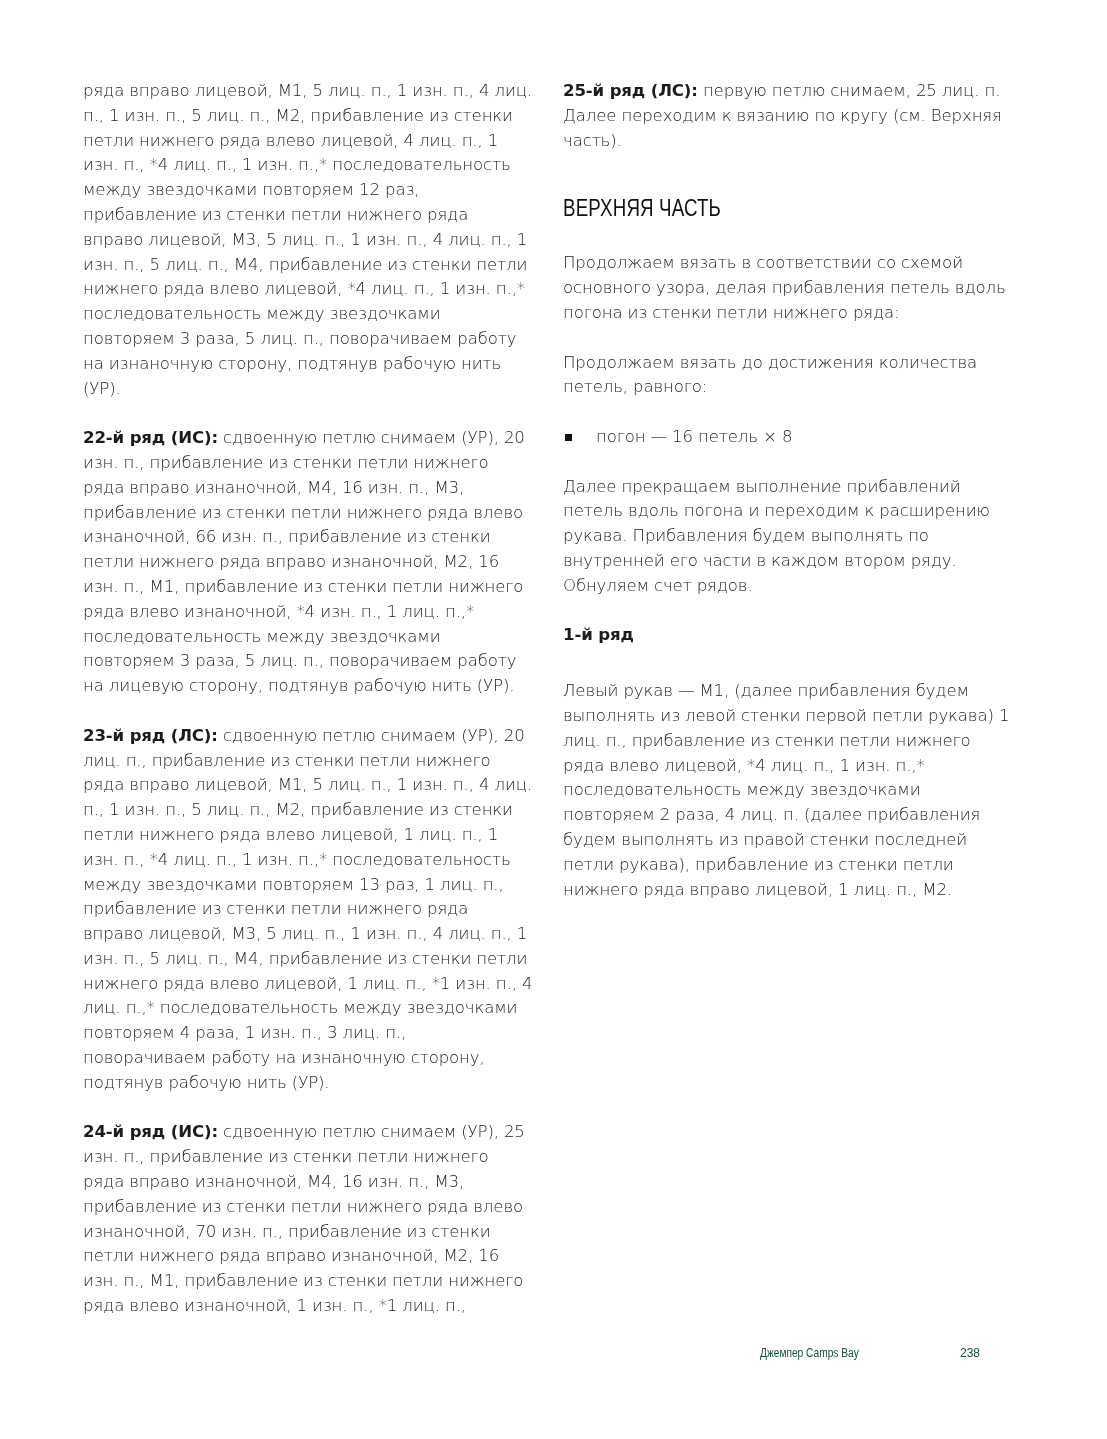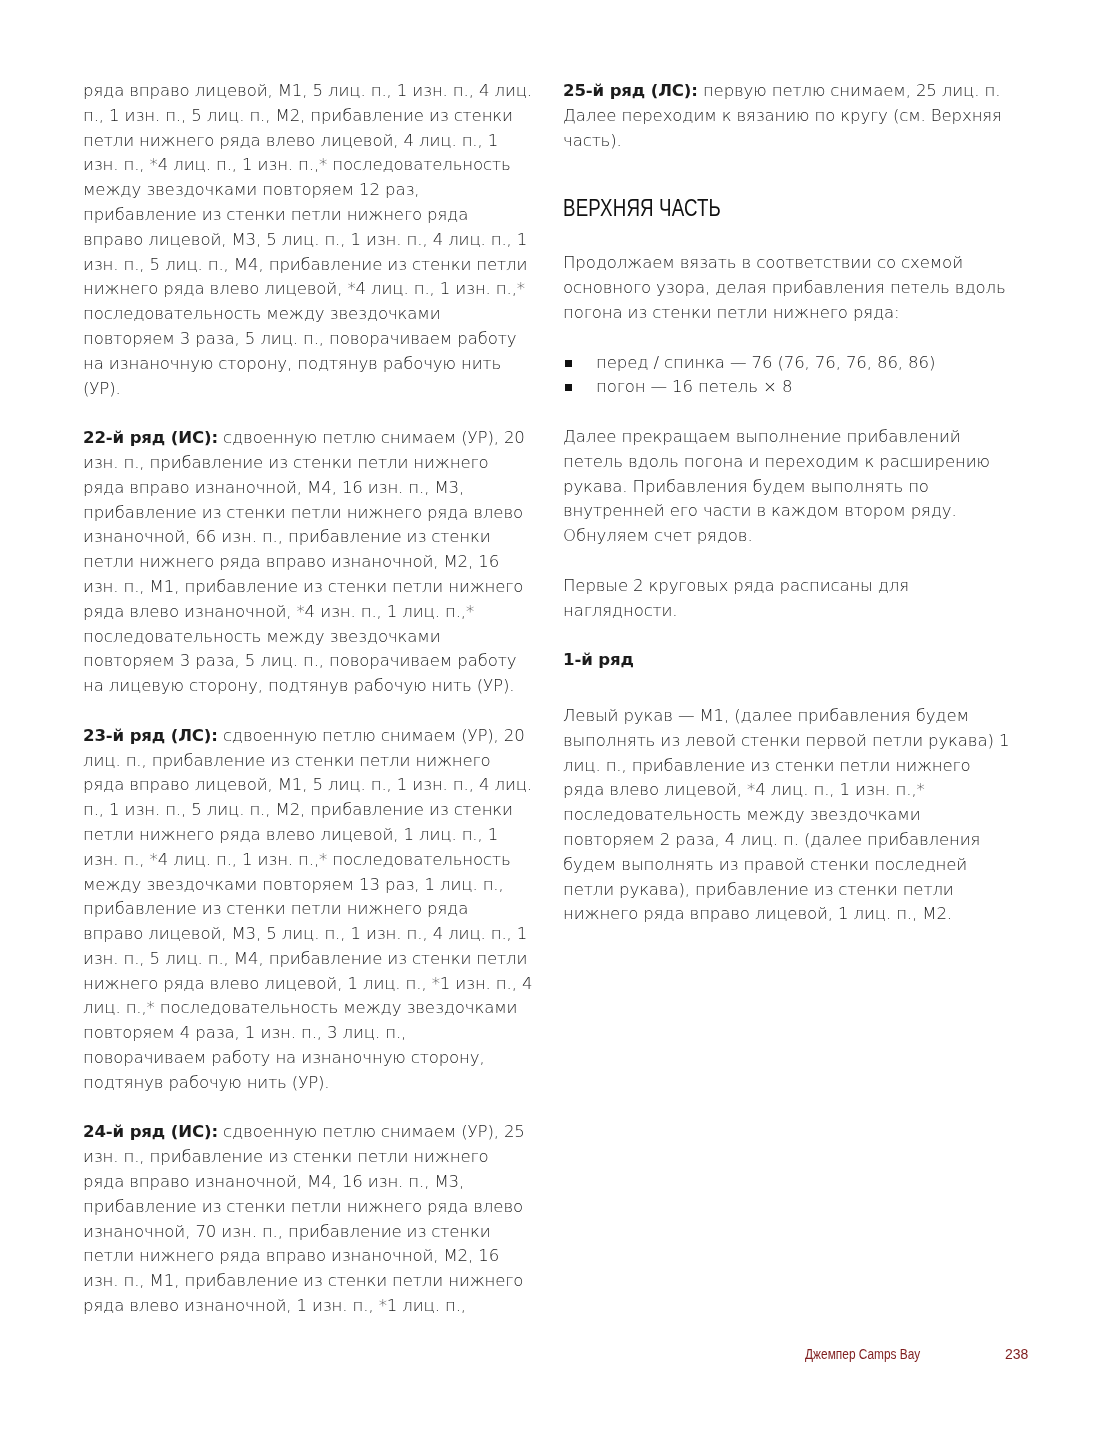--- a/index.html
+++ b/index.html
@@ -40,23 +40,22 @@
     ul.bullets li .sq {
       position: absolute; left: 2px; top: 9px;
       width: 7px; height: 7px; background: #111;
     }
     .sub-heading { font-weight: 700; margin: 0 0 31px 0; }
     .footer {
       position: absolute;
       top: 1346px;
       left: 760px;
       font-family: "Liberation Sans", sans-serif;
-      font-size: 14px;
-      color: #7f1d1d;
-      margin-left: 45px;
+      font-size: 12px;
+      color: #14532d;
     }
     .footer .title { display: inline-block; transform: scaleX(0.85); transform-origin: left center; }
     .footer .page { position: absolute; left: 200px; top: 0; }
   </style>
 </head>
 <body>
 
 <div class="col col-left">
   <p class="para">ряда вправо лицевой, М1, 5 лиц. п., 1 изн. п., 4 лиц. п., 1 изн. п., 5 лиц. п., М2, прибавление из стенки петли нижнего ряда влево лицевой, 4 лиц. п., 1 изн. п., *4 лиц. п., 1 изн. п.,* последовательность между звездочками повторяем 12 раз, прибавление из стенки петли нижнего ряда вправо лицевой, М3, 5 лиц. п., 1 изн. п., 4 лиц. п., 1 изн. п., 5 лиц. п., М4, прибавление из стенки петли нижнего ряда влево лицевой, *4 лиц. п., 1 изн. п.,* последовательность между звездочками повторяем 3 раза, 5 лиц. п., поворачиваем работу на изнаночную сторону, подтянув рабочую нить (УР).</p>
   <p class="para"><b>22-й ряд (ИС):</b><span> сдвоенную петлю снимаем (УР), 20 изн. п., прибавление из стенки петли нижнего ряда вправо изнаночной, М4, 16 изн. п., М3, прибавление из стенки петли нижнего ряда влево изнаночной, 66 изн. п., прибавление из стенки петли нижнего ряда вправо изнаночной, М2, 16 изн. п., М1, прибавление из стенки петли нижнего ряда влево изнаночной, *4 изн. п., 1 лиц. п.,* последовательность между звездочками повторяем 3 раза, 5 лиц. п., поворачиваем работу на лицевую сторону, подтянув рабочую нить (УР).</span></p>
@@ -64,27 +63,27 @@
   <p class="para"><b>24-й ряд (ИС):</b><span> сдвоенную петлю снимаем (УР), 25 изн. п., прибавление из стенки петли нижнего ряда вправо изнаночной, М4, 16 изн. п., М3, прибавление из стенки петли нижнего ряда влево изнаночной, 70 изн. п., прибавление из стенки петли нижнего ряда вправо изнаночной, М2, 16 изн. п., М1, прибавление из стенки петли нижнего ряда влево изнаночной, 1 изн. п., *1 лиц. п.,</span></p>
 </div>
 
 <div class="col col-right">
   <p class="para"><b>25-й ряд (ЛС):</b><span> первую петлю снимаем, 25 лиц. п. Далее переходим к вязанию по кругу (см. Верхняя часть).</span></p>
 
   <h2 class="heading">ВЕРХНЯЯ ЧАСТЬ</h2>
 
   <p class="para">Продолжаем вязать в соответствии со схемой основного узора, делая прибавления петель вдоль погона из стенки петли нижнего ряда:</p>
 
+  <p class="para">Продолжаем вязать до достижения количества петель, равного:</p>
   <ul class="bullets">
-    <li><span class="sq"></span><span>перед / спинка — 76 (76, 76, 76, 86, 86)</span></li>
+    <li><span class="sq"></span></li>
     <li><span class="sq"></span><span>погон — 16 петель × 8</span></li>
   </ul>
 
   <p class="para">Далее прекращаем выполнение прибавлений петель вдоль погона и переходим к расширению рукава. Прибавления будем выполнять по внутренней его части в каждом втором ряду. Обнуляем счет рядов.</p>
-  <p class="para">Первые 2 круговых ряда расписаны для наглядности.</p>
   <p class="sub-heading">1-й ряд</p>
   <p class="para">Левый рукав — М1, (далее прибавления будем выполнять из левой стенки первой петли рукава) 1 лиц. п., прибавление из стенки петли нижнего ряда влево лицевой, *4 лиц. п., 1 изн. п.,* последовательность между звездочками повторяем 2 раза, 4 лиц. п. (далее прибавления будем выполнять из правой стенки последней петли рукава), прибавление из стенки петли нижнего ряда вправо лицевой, 1 лиц. п., М2.</p>
 </div>
 
 <div class="footer">
   <span class="title">Джемпер Camps Bay</span>
   <span class="page">238</span>
 </div>
 
 </body></html>

